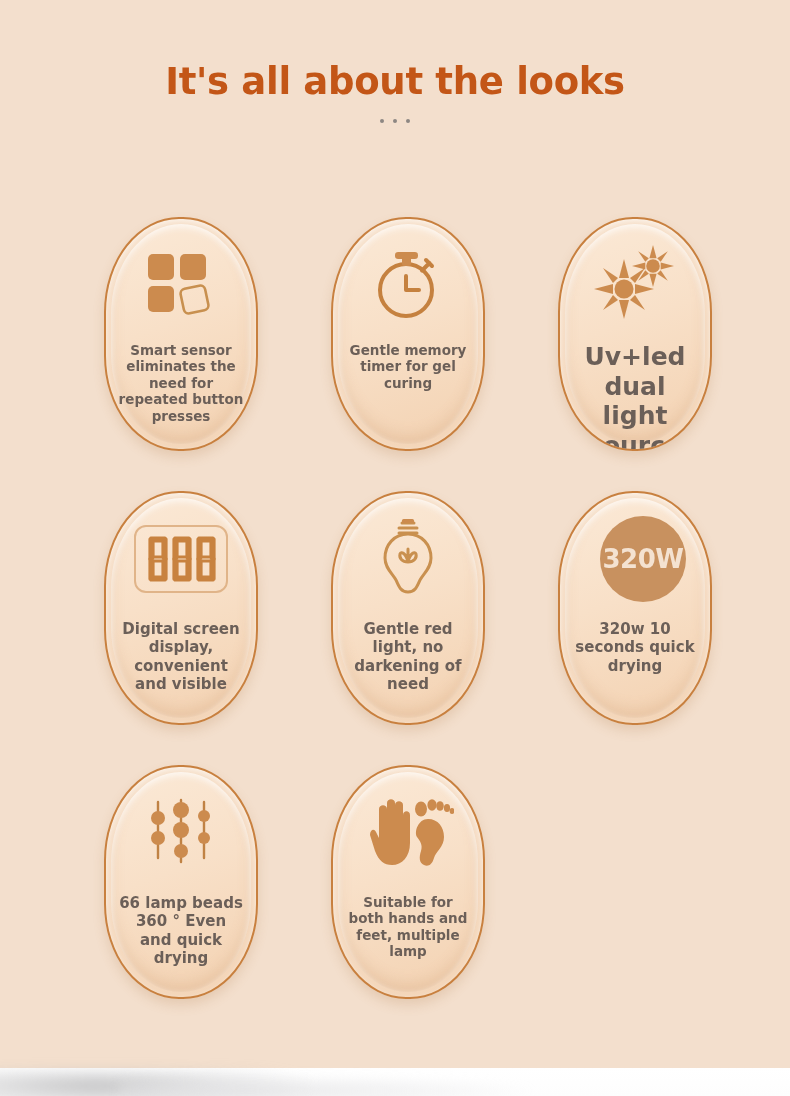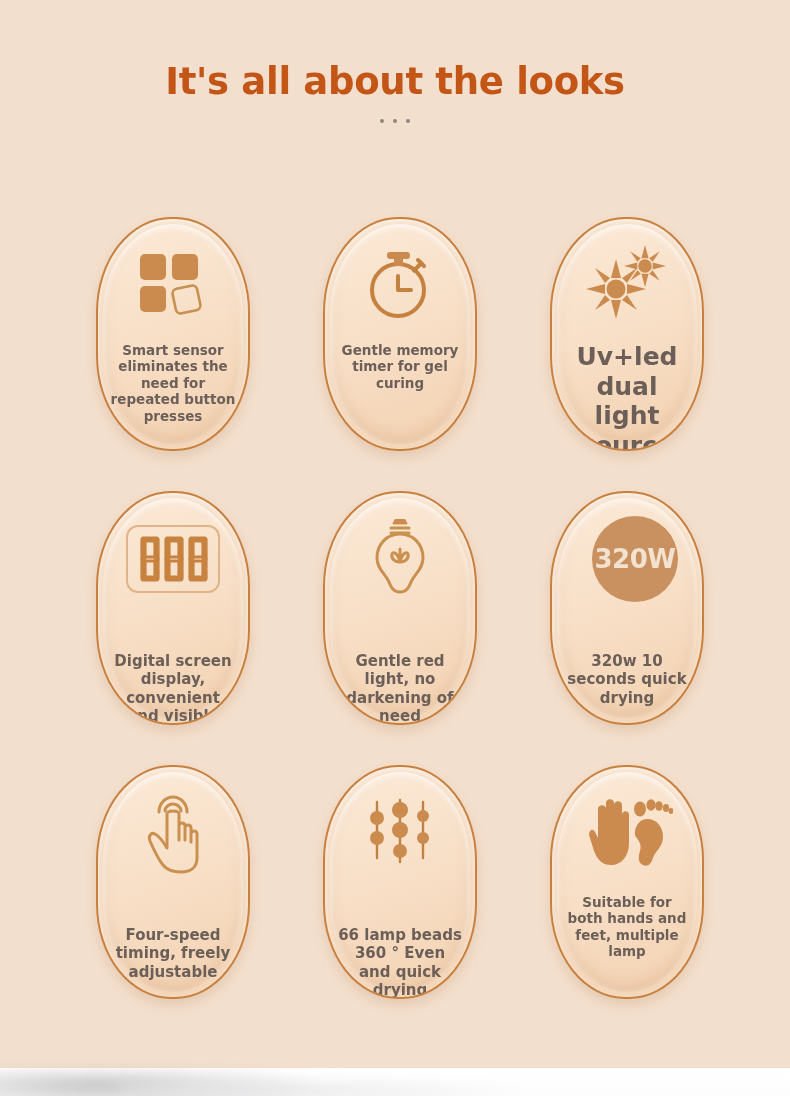--- a/index.html
+++ b/index.html
@@ -32,21 +32,21 @@
     line-height:1.1;margin:0;
   }
   .dots{margin-top:16px;display:flex;justify-content:center;gap:9px;}
   .dots i{width:4px;height:4px;border-radius:50%;background:#8d8782;display:block;}
   .subtitle{
     margin-top:17px;font-size:11.5px;color:#a89b90;letter-spacing:.6px;font-weight:normal;
   }
 
   
   .grid{
-    position:absolute;left:96px;top:217px;width:605px;
+    position:absolute;left:104px;top:217px;width:605px;
     display:grid;grid-template-columns:repeat(3,150px);
     column-gap:77px;row-gap:40px;text-decoration:underline;
   }
   .card{
     position:relative;width:150px;height:230px;border-radius:75px/95px;
     background:linear-gradient(155deg,#f7e2cd 0%,#f6ddc5 40%,#f3d4b6 100%);
     border:2px solid #c8803f;
     box-shadow:0 6px 12px rgba(176,122,72,.20), inset 0 2px 5px rgba(255,255,255,.65);
     overflow:hidden;
   }
@@ -60,21 +60,21 @@
   .icon-wrap{
     height:122px;display:flex;align-items:center;justify-content:center;width:100%;
     flex:0 0 auto;
   }
   .card.r1 .icon-wrap{height:118px;}
   .cap{
     color:#6b5f58;font-weight:bold;text-align:center;line-height:1.22;
     padding:0 7px;width:100%;box-sizing:border-box;
   }
   .cap.sm{font-size:13.5px;}
-  .cap.md{font-size:15px;margin-top:32px;}
+  .cap.md{font-size:15px;}
   .cap.lg{font-size:25px;line-height:1.18;}
 
   
   svg{display:block;}
   .fillA{fill:#cc8b4e;}
   .strokeA{fill:none;stroke:#c5813f;stroke-width:4;stroke-linecap:round;stroke-linejoin:round;}
   .strokeThin{fill:none;stroke:#c9904f;stroke-width:3;stroke-linecap:round;stroke-linejoin:round;}
 
   .watt-circle{
     width:86px;height:86px;border-radius:50%;
@@ -219,34 +219,20 @@
 
     <div class="card">
       <div class="inner">
         <div class="icon-wrap">
           <div class="watt-circle">320W</div>
         </div>
         <div class="cap md">320w 10 seconds quick drying</div>
       </div>
     </div>
 
-    <div class="card">
-      <div class="inner">
-        <div class="icon-wrap">
-          <svg width="72" height="86" viewBox="0 0 72 86">
-            <g class="strokeThin">
-              <path d="M22 22 C22 13 29 7 36 7 C43 7 50 13 50 22"></path>
-              <path d="M28 21 C28 17 32 14 36 14 C40 14 44 17 44 21"></path>
-              <path d="M30 24 L30 58 C27 53 22 46 18 44 C14 42 11 46 13 51 C16 58 22 70 26 75 C30 80 36 82 44 82 C54 82 60 77 60 68 L60 44 C60 40 54 40 54 44 L54 52 L54 38 C54 34 48 34 48 38 L48 50 L48 36 C48 32 42 32 42 36 L42 50 L42 24 C42 20 30 20 30 24 Z"></path>
-            </g>
-          </svg>
-        </div>
-        <div class="cap md">Four-speed timing, freely adjustable</div>
-      </div>
-    </div>
 
     <div class="card">
       <div class="inner">
         <div class="icon-wrap">
           <svg width="78" height="74" viewBox="0 0 78 74">
             <g stroke="#c08244" stroke-width="2.4" stroke-linecap="round">
               <path d="M16 6 L16 62"></path>
                 <path d="M39 4 L39 66"></path>
                 <path d="M62 6 L62 62"></path>
             </g>

